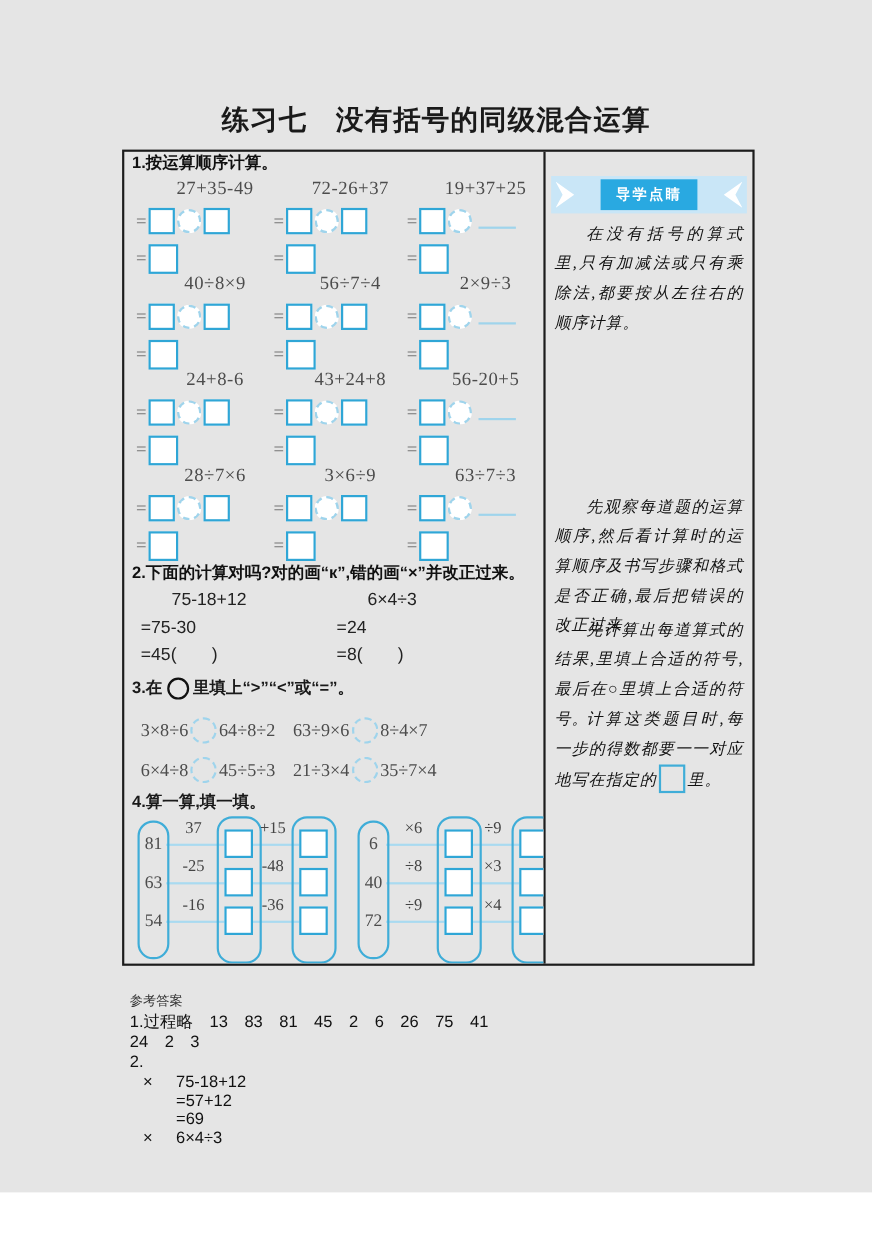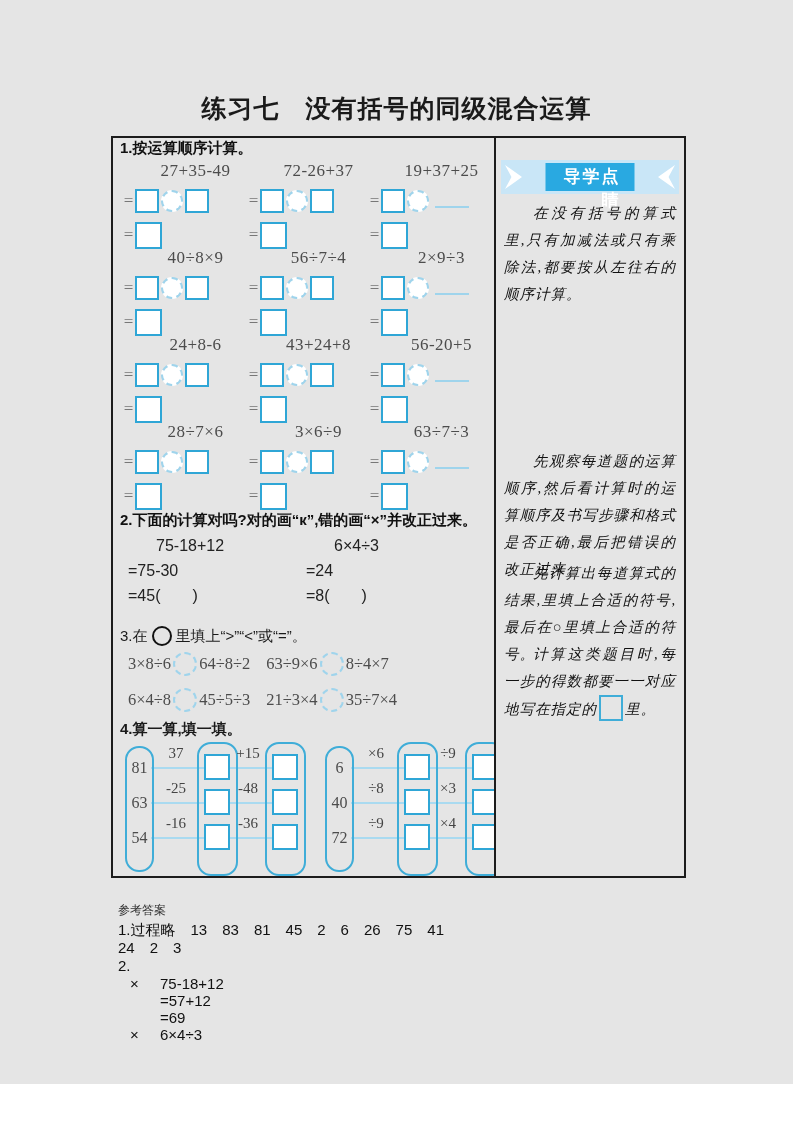--- a/index.html
+++ b/index.html
@@ -31,21 +31,21 @@
   
   .s2 { margin-top:2px; }
   .s2-body { display:flex; margin-top:3px; height:79px; font-size:16px; color:#222; }
   .s2col { line-height:25px; }
   .s2col .expr { padding-left:28px; }
   .s2col.first { width:186px; padding-left:8px; }
   .s2col.second { padding-left:0; }
   .s2col.second .expr { padding-left:28px; }
 
   
-  .s3-head { margin-top:4px; font-size:15px; font-weight:400; display:flex; align-items:flex-end; height:30px; }
+  .s3-head { margin-top:4px; font-size:15px; font-weight:700; display:flex; align-items:flex-start; height:30px; }
   .bigcirc { display:inline-block; width:20px; height:20px; border:2px solid #111; border-radius:50%; margin:0 4px; }
   .s3row { display:flex; align-items:center; height:36px; font-family:"Liberation Serif", serif;
            font-size:16.5px; color:#4c4c4c; }
   .cmp { display:flex; align-items:center; }
   .cmp + .cmp { margin-left:16px; }
   .c3circ { display:inline-block; width:24px; height:24px; border:2px dashed #9fd4ec; border-radius:50%; margin:0 2px; }
   .s3row { padding-left:8px; }
 
   
   .s4-head { margin-top:2px; font-size:15px; font-weight:600; height:20px; }
@@ -67,22 +67,22 @@
   .dlabel.c2 { left:104px; width:38px; }
 
   
   .sidebar { position:relative; flex:1; }
   .banner { position:absolute; top:22px; left:5px; right:5px; height:34px; background:#c9e6f7;
             display:flex; align-items:center; }
   .chev { width:17px; height:24px; background:#fff; }
   .chev.l { margin-left:4px; clip-path:polygon(0 0, 100% 50%, 0 100%, 38% 50%); }
   .chev.r { margin-left:auto; margin-right:4px; clip-path:polygon(100% 0, 0 50%, 100% 100%, 62% 50%); }
   .banner-label { position:absolute; left:50%; transform:translateX(-50%); top:3px; height:28px;
-                  background:#29a9e1; color:#fff; font-weight:bold; font-size:17px;
-                  letter-spacing:2px; padding:2px 14px; line-height:24px;text-align:right; }
+                  background:#29a9e1; color:#fff; font-weight:bold; font-size:13px;
+                  letter-spacing:2px; padding:2px 14px; line-height:24px; }
   .sbp { position:absolute; left:8px; right:8px; font-family:"Liberation Serif", serif; font-style:italic;
          font-size:14.5px; line-height:27px; color:#111; text-indent:2em; letter-spacing:1px; text-align:justify; }
   .sbp.p1 { top:62px; } .sbp.p2 { top:310px; } .sbp.p3 { top:422px; } .sbp.p4 { top:503px; }
   .inlinesq { display:inline-block; width:24px; height:26px; border:2px solid #3fadd8;
               vertical-align:-7px; margin:0 2px; }
 
   
   .answers { position:absolute; left:118px; top:902px; font-size:15px; color:#111; }
   .ans-title { font-family:Liberation Serif, serif; font-size:12px; color:#333; height:19px; }
   .ans-line { height:18px; line-height:18px; }

